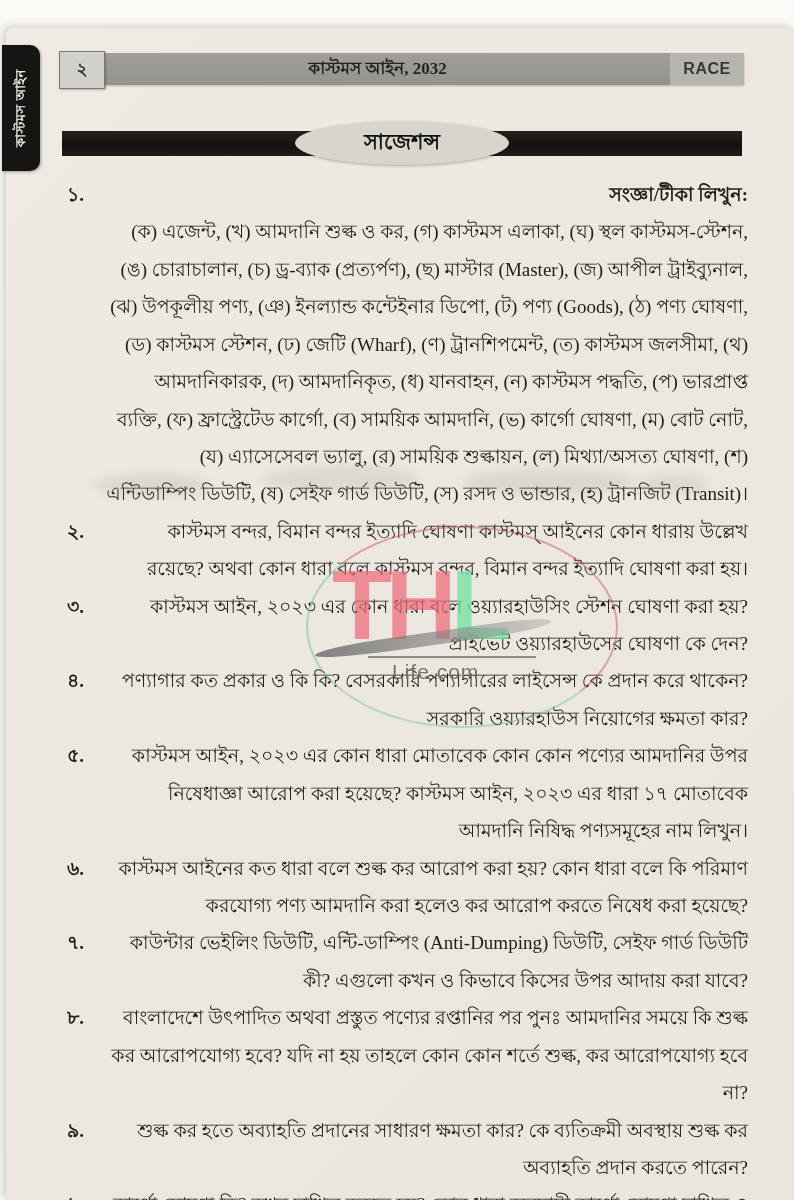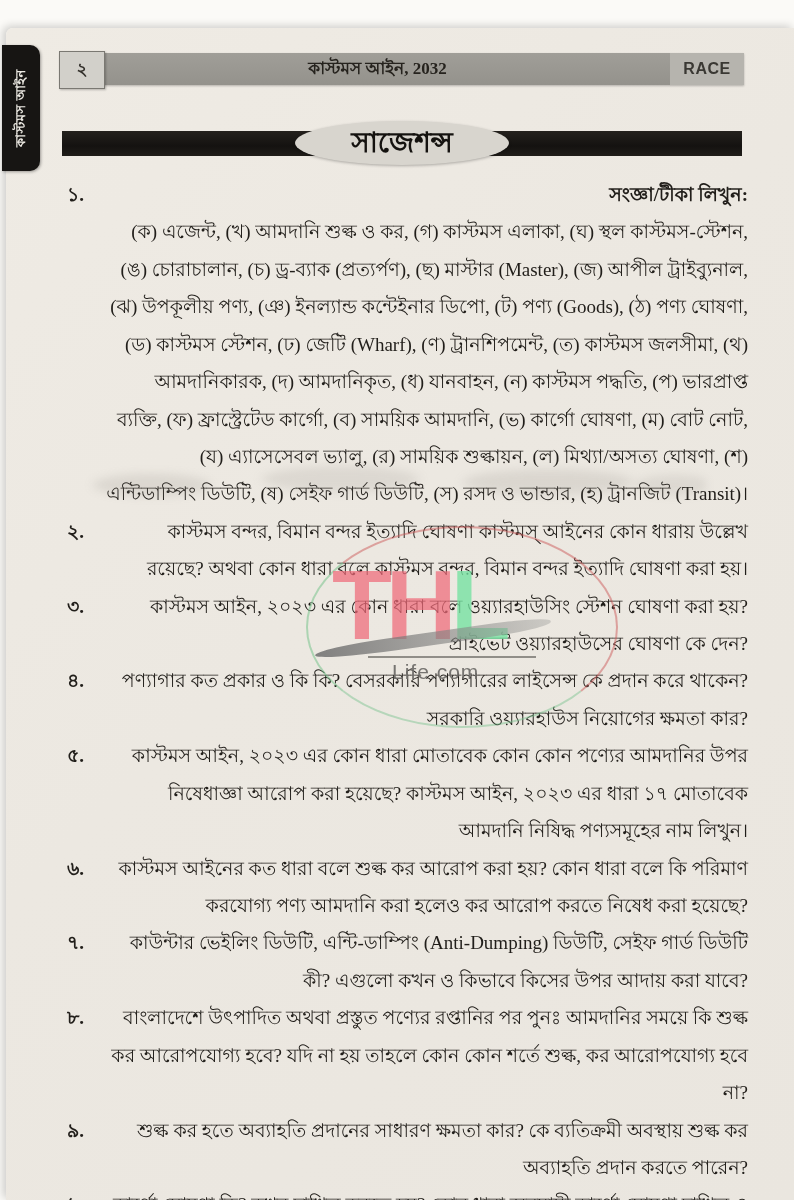--- a/index.html
+++ b/index.html
@@ -68,23 +68,23 @@
   }
   .ribbon-bar.right {
     right:0; width:42%;
     clip-path:polygon(0 0,100% 0,100% 100%,0 100%,13px 50%);
     background:linear-gradient(180deg,#24211d,#141210 60%,#201d19);
   }
   .ribbon-ellipse {
     position:absolute; left:50%; top:1px; transform:translateX(-50%);
     width:214px; height:44px; background:#d8d5ce;
     border-radius:50%;
-    display:flex; justify-content:center;
+    display:flex; align-items:center; justify-content:center;
     box-shadow:0 1px 3px rgba(0,0,0,.28);
-    font-size:28px; font-weight:700; color:#14120f;
+    font-size:21px; font-weight:700; color:#14120f;
   }
   
   .questions {
     position:absolute; left:52px; right:46px; top:148px;
     color:#211e1a;
   }
   .q-item { display:flex; font-size:19px; line-height:1.97; font-weight:500; }
   .q-num  { flex:none; width:48px; padding-left:9px; font-weight:600; }
   .q-body { flex:1; text-align:right; }
   .q-heading { display:block; font-weight:700; }

